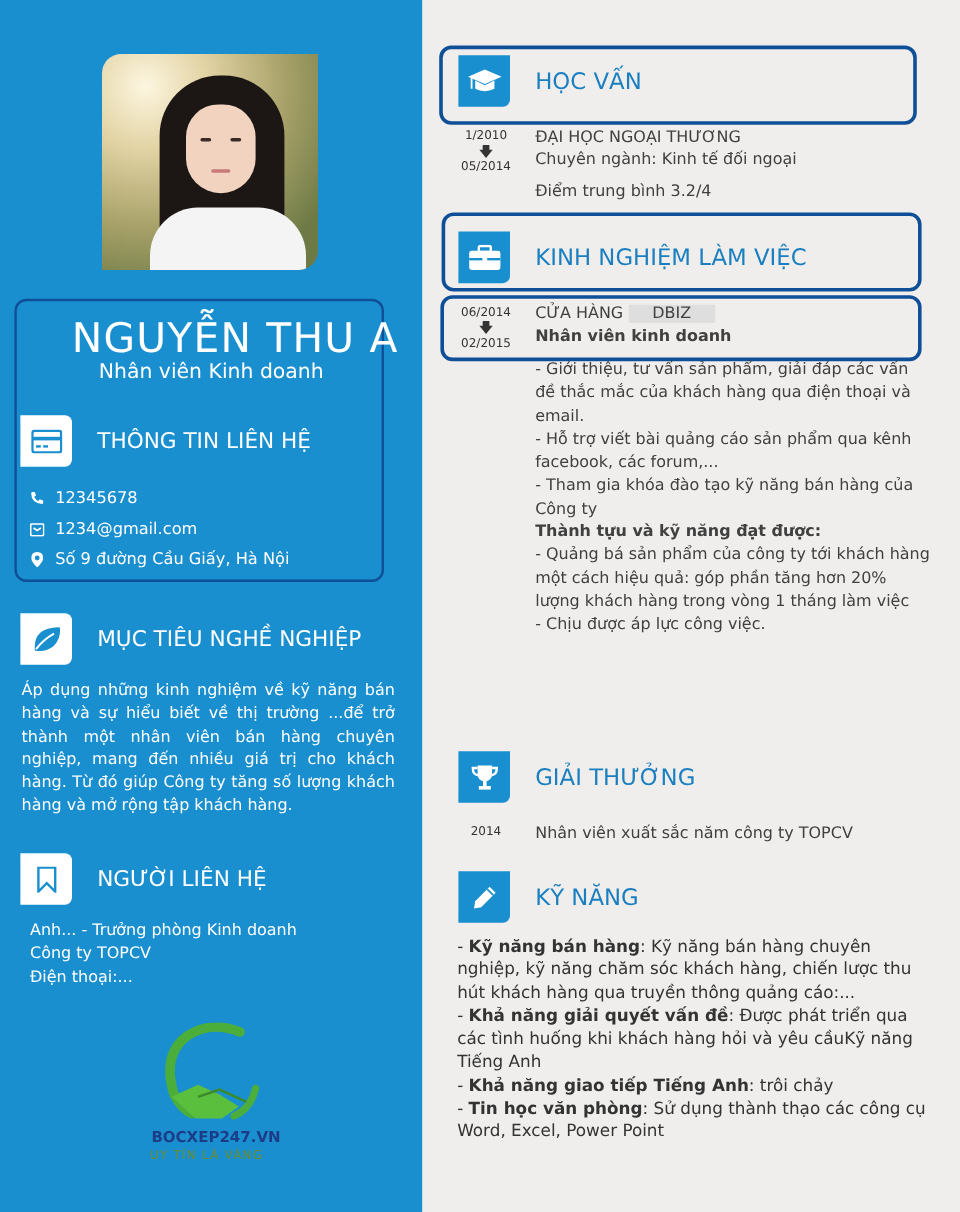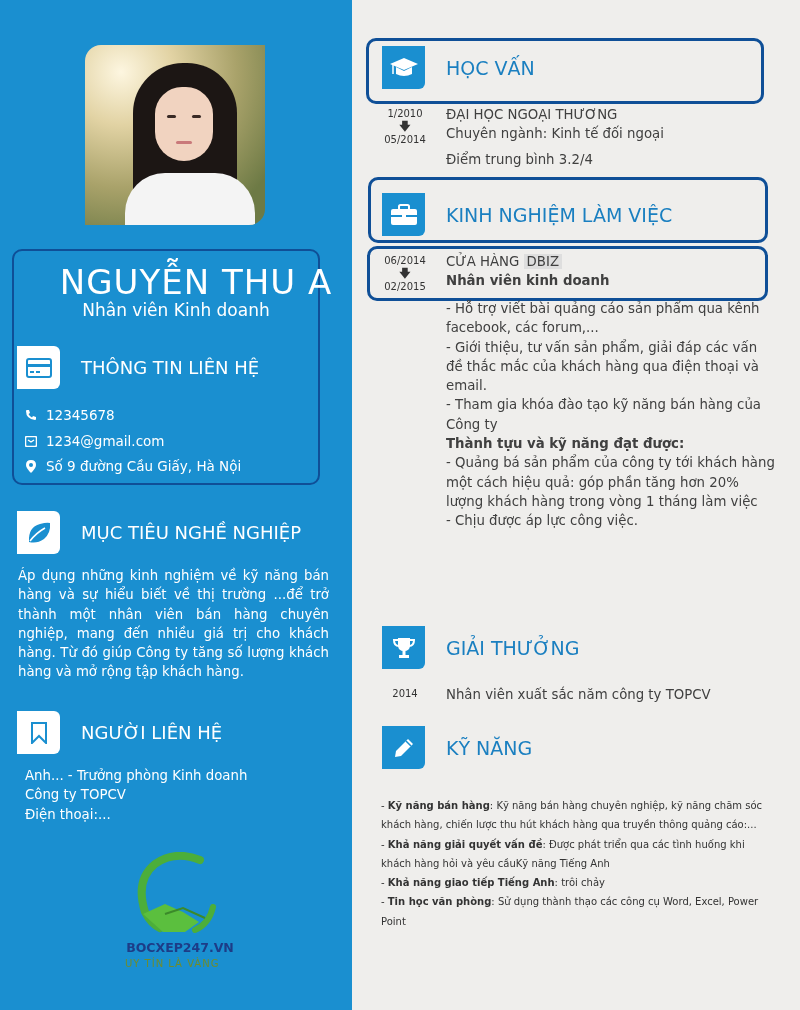--- a/index.html
+++ b/index.html
@@ -37,23 +37,23 @@
   .logo-sub { position: absolute; left: 125px; top: 958px; width: 110px; text-align: left; font-size: 10px; letter-spacing: 1px; color: #6e8c2e; }
 
   
   .rbox { position: absolute; border: 3px solid #0f4f97; border-radius: 10px; }
   .rsec-icon { position: absolute; left: 382px; width: 43px; height: 43px; background: #1a8fd0; border-radius: 0 0 6px 0; display: flex; align-items: center; justify-content: center; }
   .rsec-title { position: absolute; left: 446px; font-size: 19px; color: #1a7fc0; text-align: right; }
 
   .date { position: absolute; left: 380px; width: 50px; text-align: center; font-size: 10px; color: #333; line-height: 14px; }
   .date .arrow { font-size: 11px; font-weight: bold; line-height: 12px; }
   .rtext { position: absolute; left: 446px; font-size: 13.3px; color: #404040; line-height: 19.3px; }
-  .dbiz { background: #dedede; padding: 0 3px; }
-
-  .skills { position: absolute; left: 381px; top: 780px; width: 395px; font-size: 10px; line-height: 19.3px; color: #333; margin-top: 16px; }
+  .dbiz { background: #dedede; padding: 0 20px; }
+
+  .skills { position: absolute; left: 381px; top: 780px; width: 395px; font-size: 14px; line-height: 19.3px; color: #333; }
 </style>
 </head>
 <body>
 
 <div class="left"></div>
 
 <div class="photo">
   <div class="hair"></div>
   <div class="body"></div>
   <div class="face"></div>
@@ -174,22 +174,22 @@
   <div>06/2014</div>
   <div class="arrow">🡇</div>
   <div>02/2015</div>
 </div>
 <div class="rtext" style="top:252px">
   <div><span>CỬA HÀNG</span> <span class="dbiz">DBIZ</span></div>
   <div style="font-weight:bold">Nhân viên kinh doanh</div>
 </div>
 
 <div class="rtext" style="top:299px;width:330px">
+  <div>- Giới thiệu, tư vấn sản phẩm, giải đáp các vấn đề thắc mắc của khách hàng qua điện thoại và email.</div>
   <div>- Hỗ trợ viết bài quảng cáo sản phẩm qua kênh facebook, các forum,...</div>
-  <div>- Giới thiệu, tư vấn sản phẩm, giải đáp các vấn đề thắc mắc của khách hàng qua điện thoại và email.</div>
   <div>- Tham gia khóa đào tạo kỹ năng bán hàng của Công ty</div>
   <div style="font-weight:bold">Thành tựu và kỹ năng đạt được:</div>
   <div>- Quảng bá sản phẩm của công ty tới khách hàng một cách hiệu quả: góp phần tăng hơn 20% lượng khách hàng trong vòng 1 tháng làm việc</div>
   <div>- Chịu được áp lực công việc.</div>
 </div>
 
 <div class="rsec-icon" style="top:626px">
   <svg width="24" height="24" viewBox="0 0 24 24">
       <path d="M6 2 L18 2 L18 9 Q18 15 12 15 Q6 15 6 9 Z" fill="#fff"></path>
       <path d="M6 4 L2 4 Q2 10 7 10" fill="none" stroke="#fff" stroke-width="2"></path>

